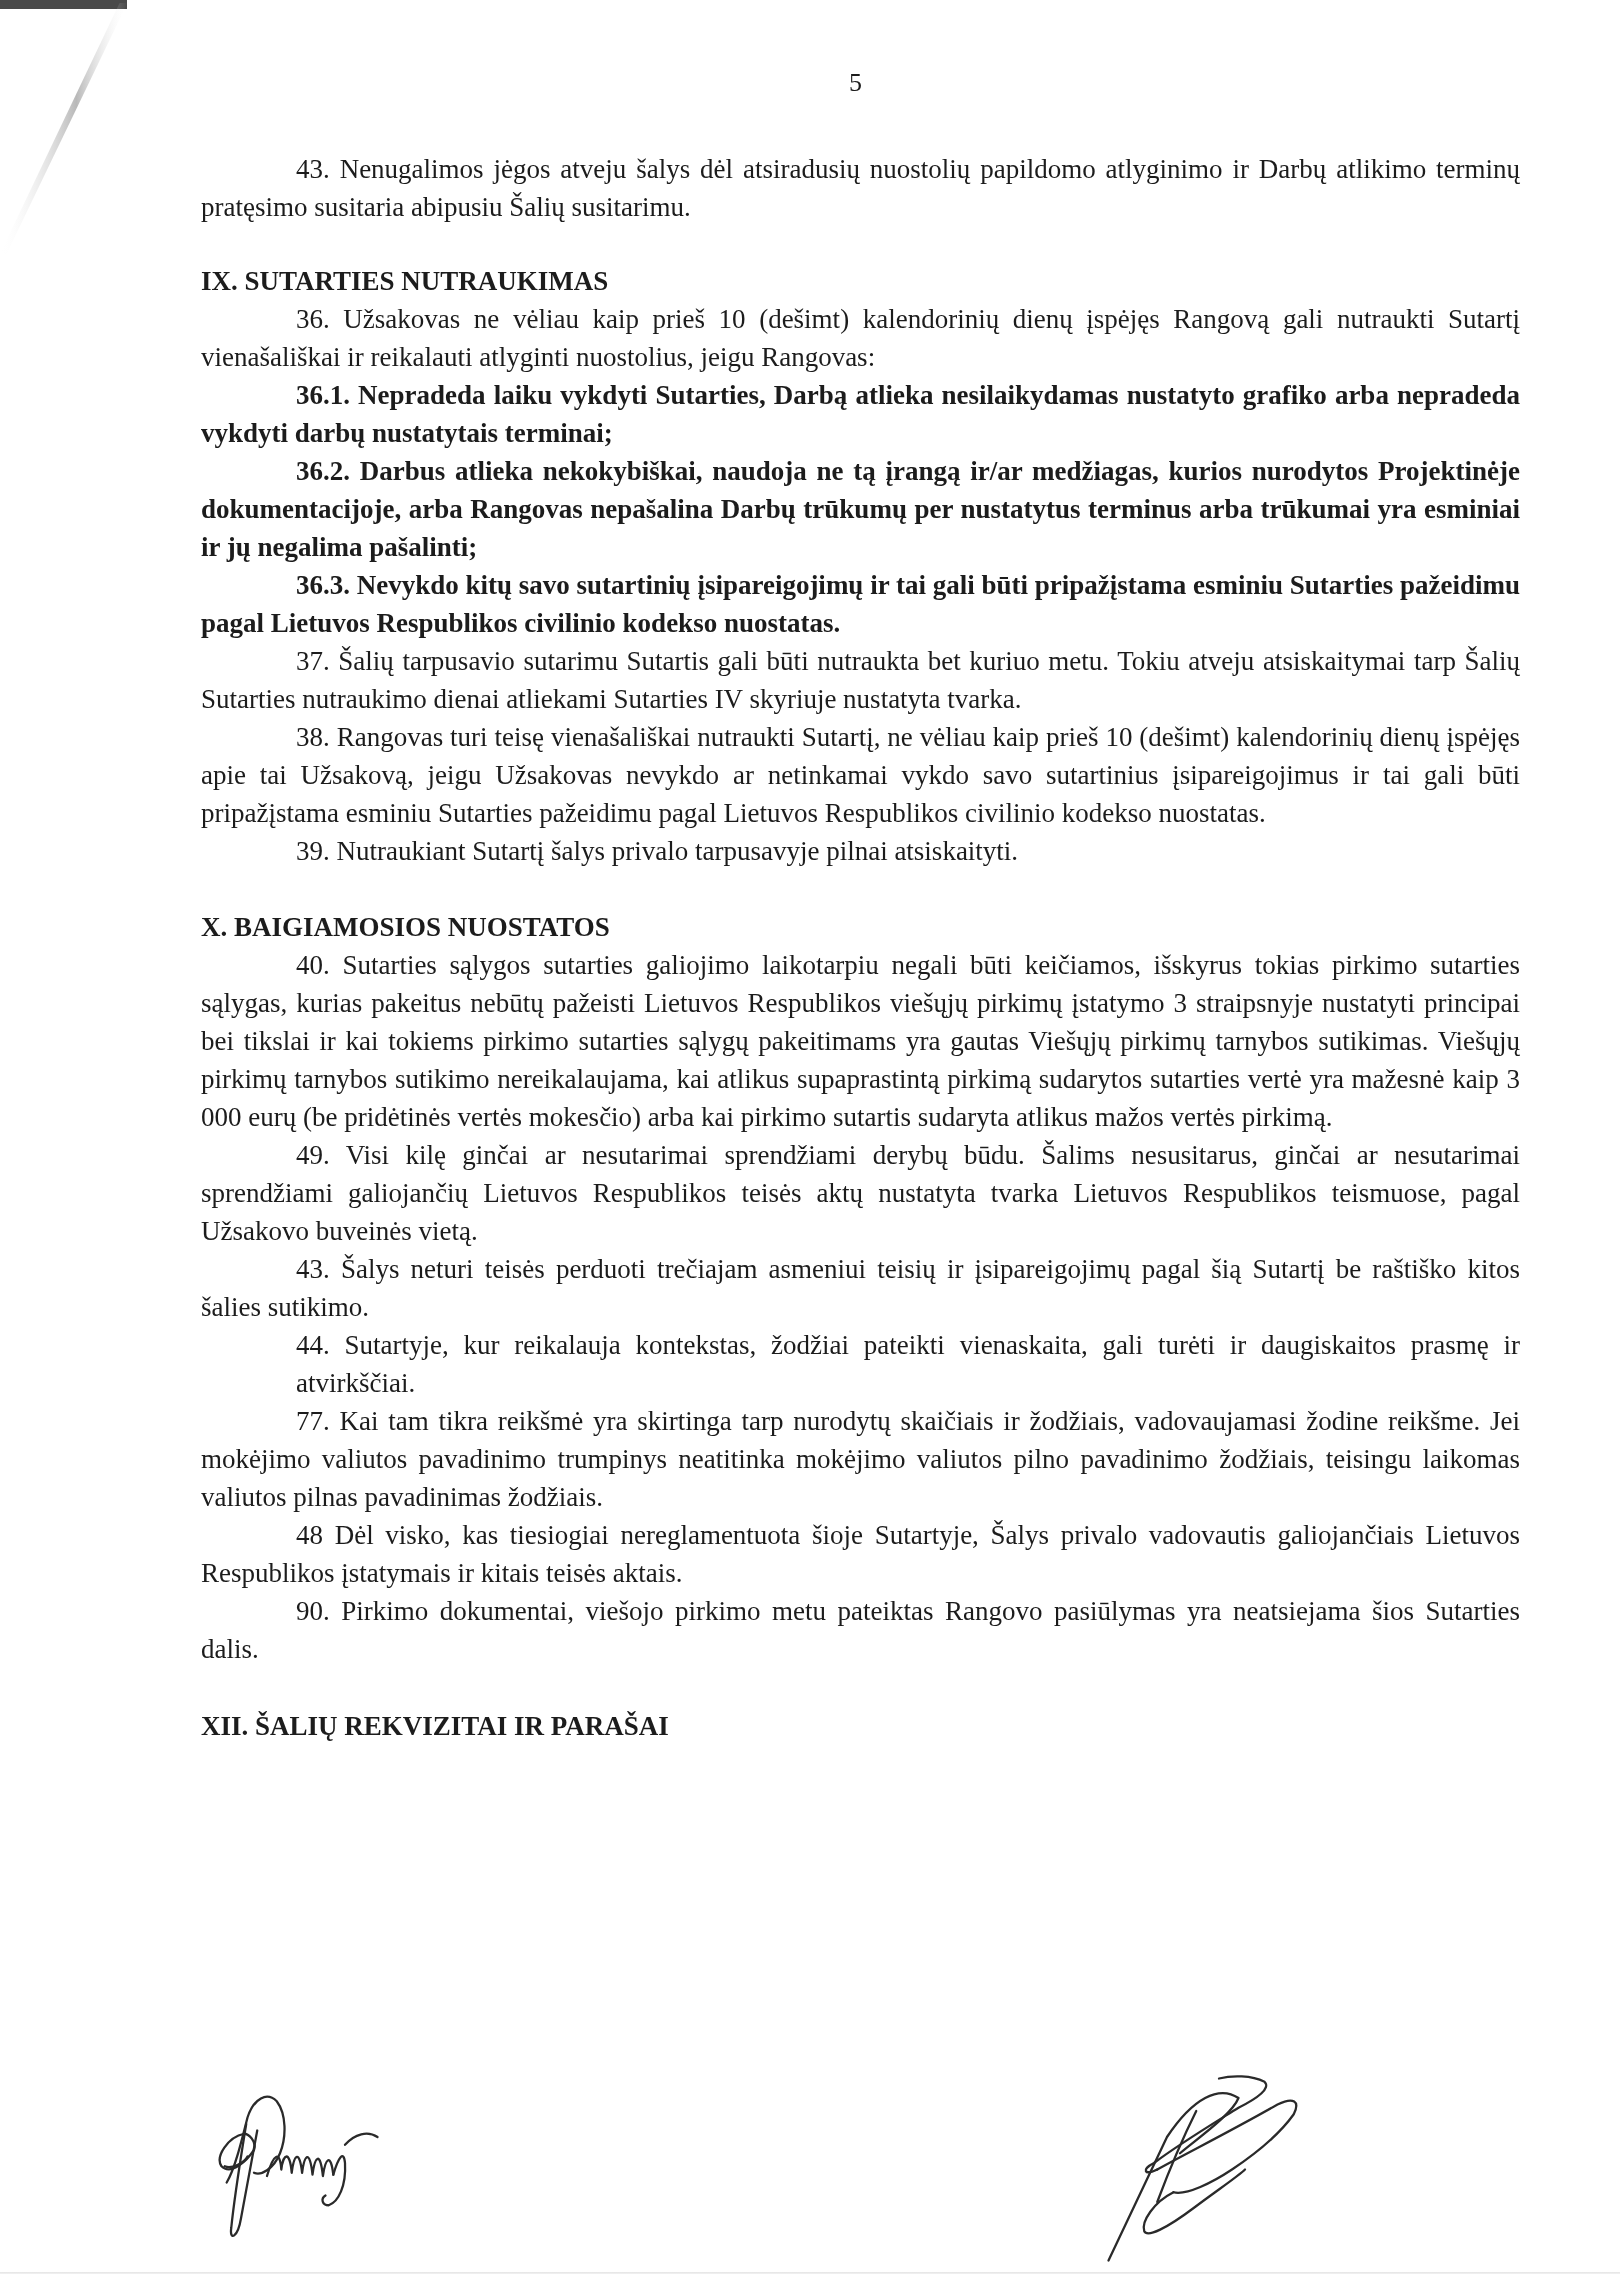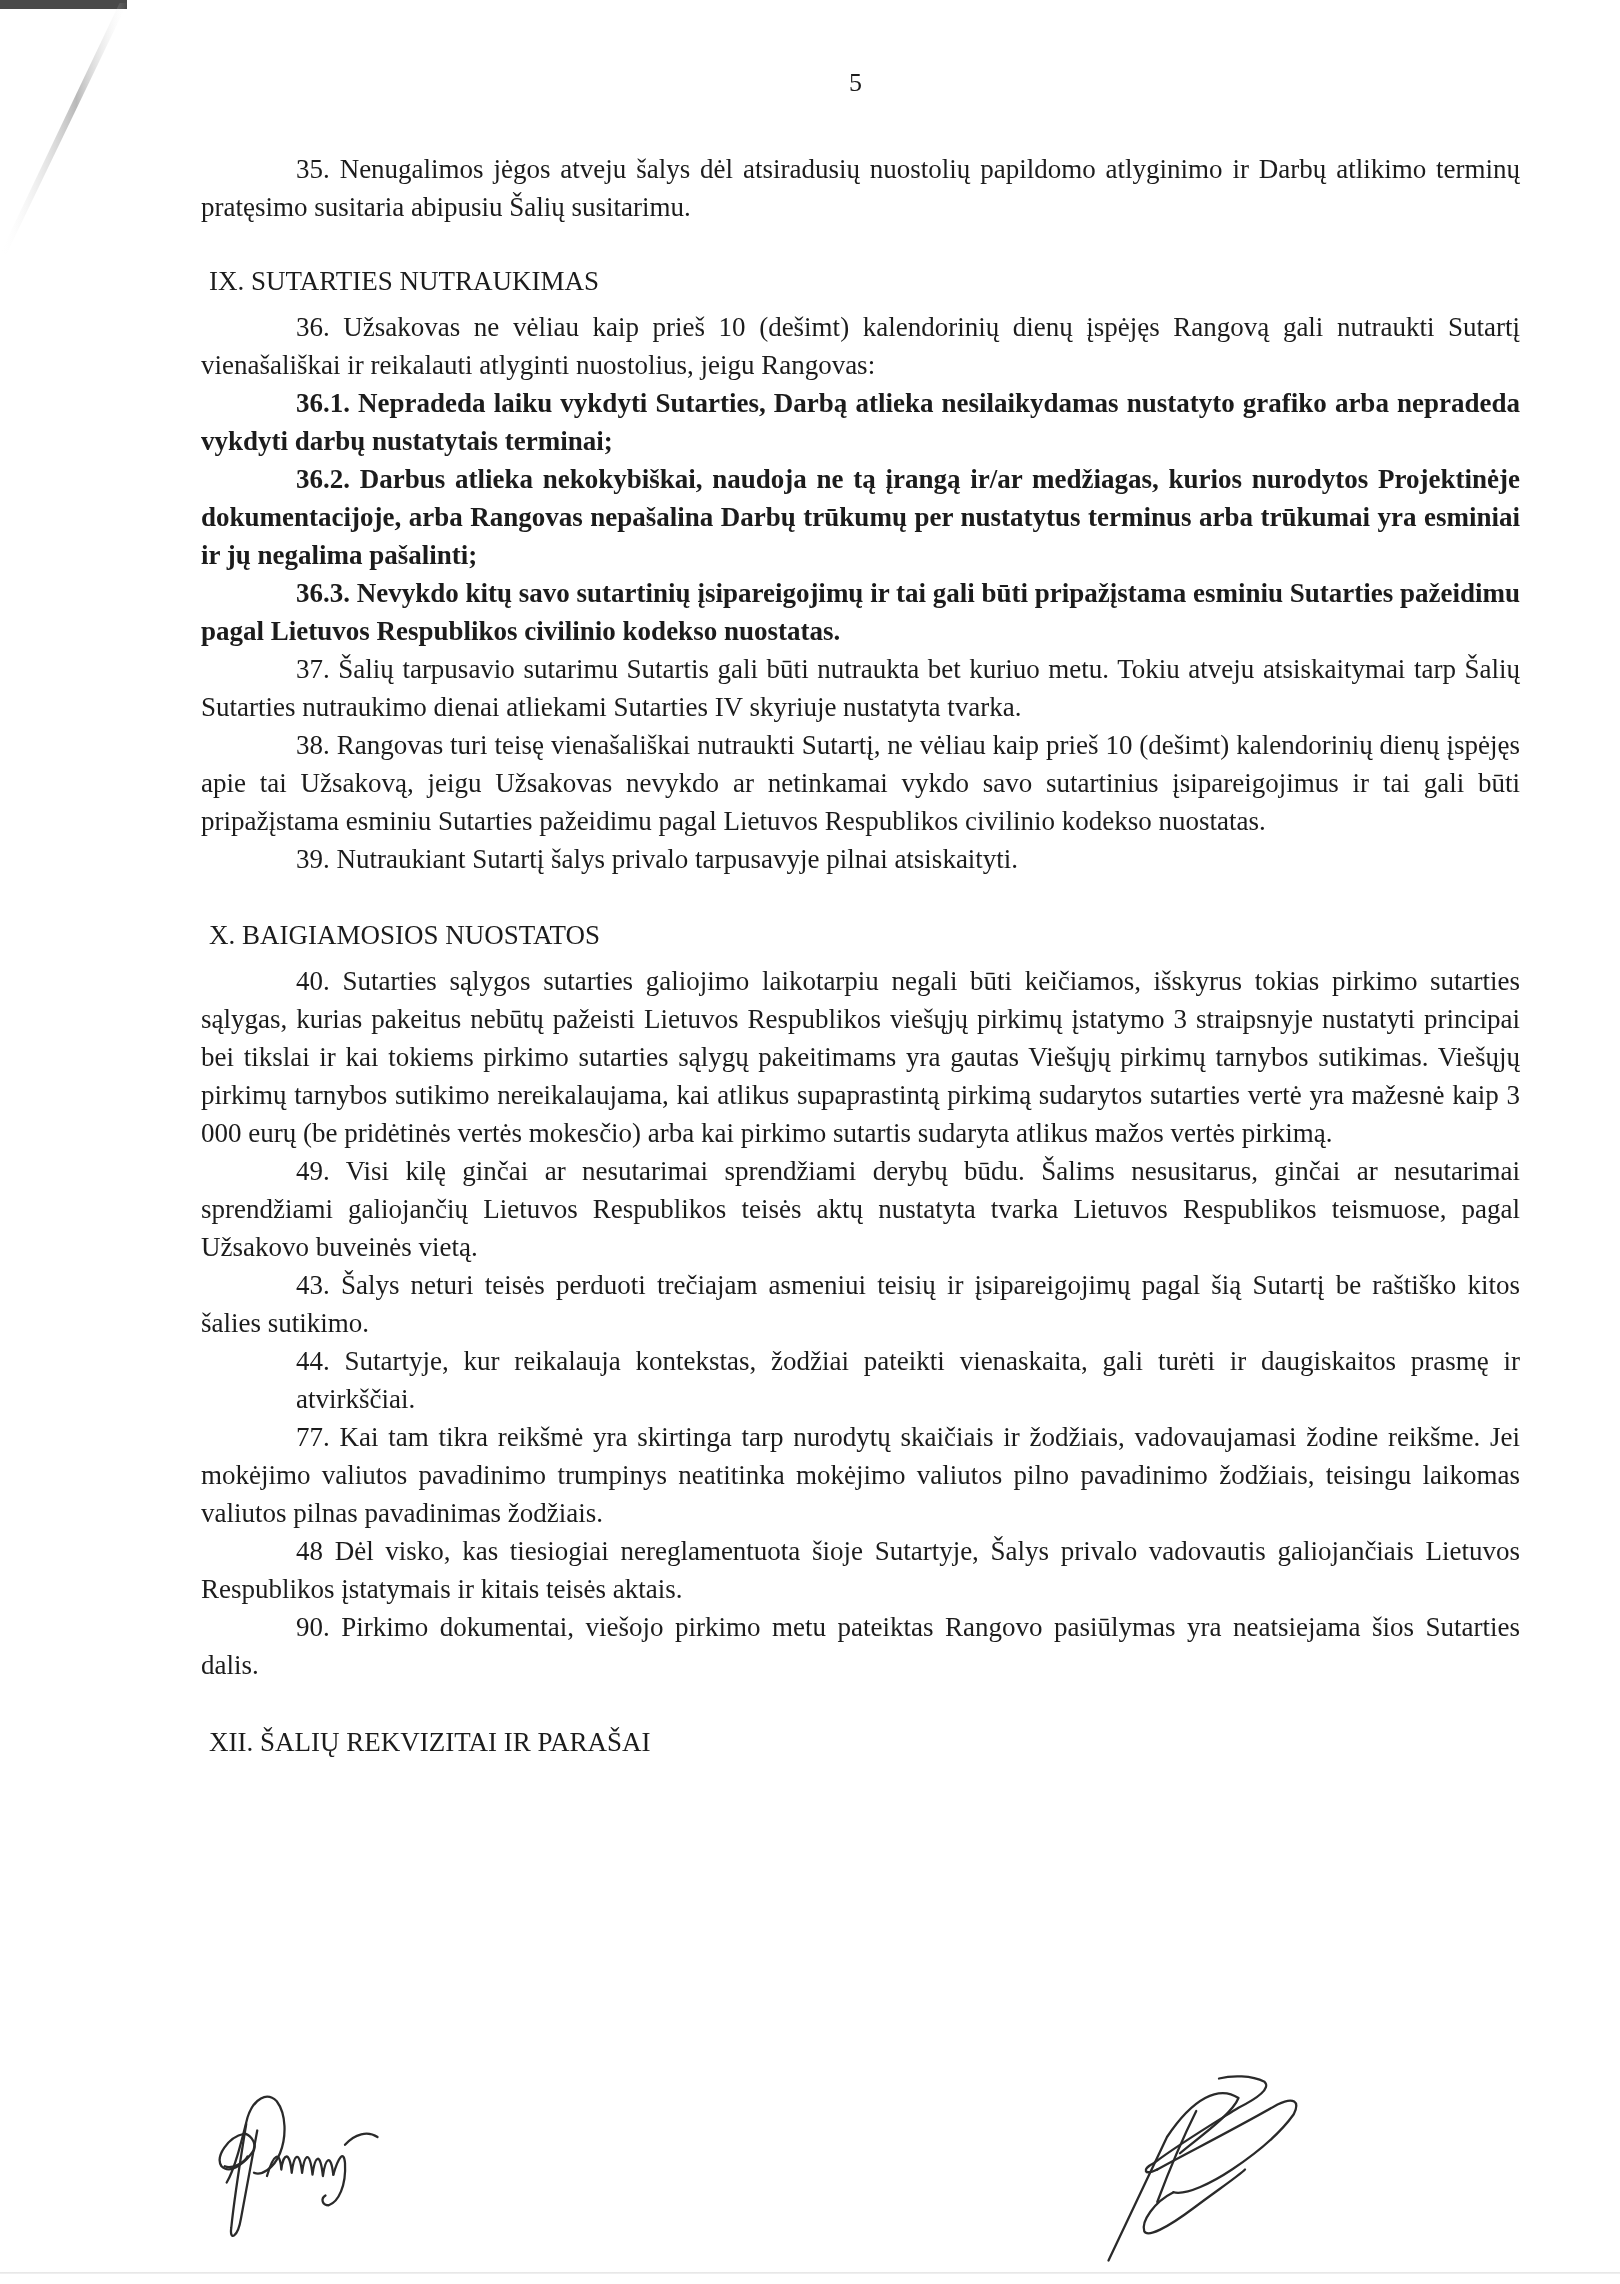--- a/index.html
+++ b/index.html
@@ -66,22 +66,22 @@
     }
     .para.item-44 {
       padding-left: 95px;
       text-indent: 0;
     }
     .para.sub {
       text-indent: 95px;
       font-weight: bold;
     }
     .heading {
-      margin: 8px;
-      font-weight: normal;
+      margin: 0;
+      font-weight: bold;
       font-size: 27px;
       line-height: 38px;
     }
     .h-ix { margin-top: 36px; }
     .h-x  { margin-top: 38px; }
     .h-xii { margin-top: 39px; }
 
     .signatures {
       position: absolute;
       left: 0; top: 2072px;
@@ -106,21 +106,21 @@
     </linearGradient>
   </defs>
   <polygon points="184,4 196,4 10,390 0,390" fill="url(#fold)"></polygon>
 </svg>
 <div class="bottom-edge"></div>
 <div class="right-edge"></div>
 
 <div class="page-number">5</div>
 
 <div class="content">
-  <p class="para">35. Nenugalimos jėgos atveju šalys dėl atsiradusių nuostolių papildomo atlyginimo ir Darbų atlikimo terminų pratęsimo susitaria abipusiu Šalių susitarimu.</p>
+  <p class="para">43. Nenugalimos jėgos atveju šalys dėl atsiradusių nuostolių papildomo atlyginimo ir Darbų atlikimo terminų pratęsimo susitaria abipusiu Šalių susitarimu.</p>
   <h2 class="heading h-ix">IX. SUTARTIES NUTRAUKIMAS</h2>
   <p class="para">36. Užsakovas ne vėliau kaip prieš 10 (dešimt) kalendorinių dienų įspėjęs Rangovą gali nutraukti Sutartį vienašališkai ir reikalauti atlyginti nuostolius, jeigu Rangovas:</p>
   <p class="para sub">36.1. Nepradeda laiku vykdyti Sutarties, Darbą atlieka nesilaikydamas nustatyto grafiko arba nepradeda vykdyti darbų nustatytais terminai;</p>
   <p class="para sub">36.2. Darbus atlieka nekokybiškai, naudoja ne tą įrangą ir/ar medžiagas, kurios nurodytos Projektinėje dokumentacijoje, arba Rangovas nepašalina Darbų trūkumų per nustatytus terminus arba trūkumai yra esminiai ir jų negalima pašalinti;</p>
   <p class="para sub">36.3. Nevykdo kitų savo sutartinių įsipareigojimų ir tai gali būti pripažįstama esminiu Sutarties pažeidimu pagal Lietuvos Respublikos civilinio kodekso nuostatas.</p>
   <p class="para">37. Šalių tarpusavio sutarimu Sutartis gali būti nutraukta bet kuriuo metu. Tokiu atveju atsiskaitymai tarp Šalių Sutarties nutraukimo dienai atliekami Sutarties IV skyriuje nustatyta tvarka.</p>
   <p class="para">38. Rangovas turi teisę vienašališkai nutraukti Sutartį, ne vėliau kaip prieš 10 (dešimt) kalendorinių dienų įspėjęs apie tai Užsakovą, jeigu Užsakovas nevykdo ar netinkamai vykdo savo sutartinius įsipareigojimus ir tai gali būti pripažįstama esminiu Sutarties pažeidimu pagal Lietuvos Respublikos civilinio kodekso nuostatas.</p>
   <p class="para">39. Nutraukiant Sutartį šalys privalo tarpusavyje pilnai atsiskaityti.</p>
   <h2 class="heading h-x">X. BAIGIAMOSIOS NUOSTATOS</h2>
   <p class="para">40. Sutarties sąlygos sutarties galiojimo laikotarpiu negali būti keičiamos, išskyrus tokias pirkimo sutarties sąlygas, kurias pakeitus nebūtų pažeisti Lietuvos Respublikos viešųjų pirkimų įstatymo 3 straipsnyje nustatyti principai bei tikslai ir kai tokiems pirkimo sutarties sąlygų pakeitimams yra gautas Viešųjų pirkimų tarnybos sutikimas. Viešųjų pirkimų tarnybos sutikimo nereikalaujama, kai atlikus supaprastintą pirkimą sudarytos sutarties vertė yra mažesnė kaip 3 000 eurų (be pridėtinės vertės mokesčio) arba kai pirkimo sutartis sudaryta atlikus mažos vertės pirkimą.</p>

